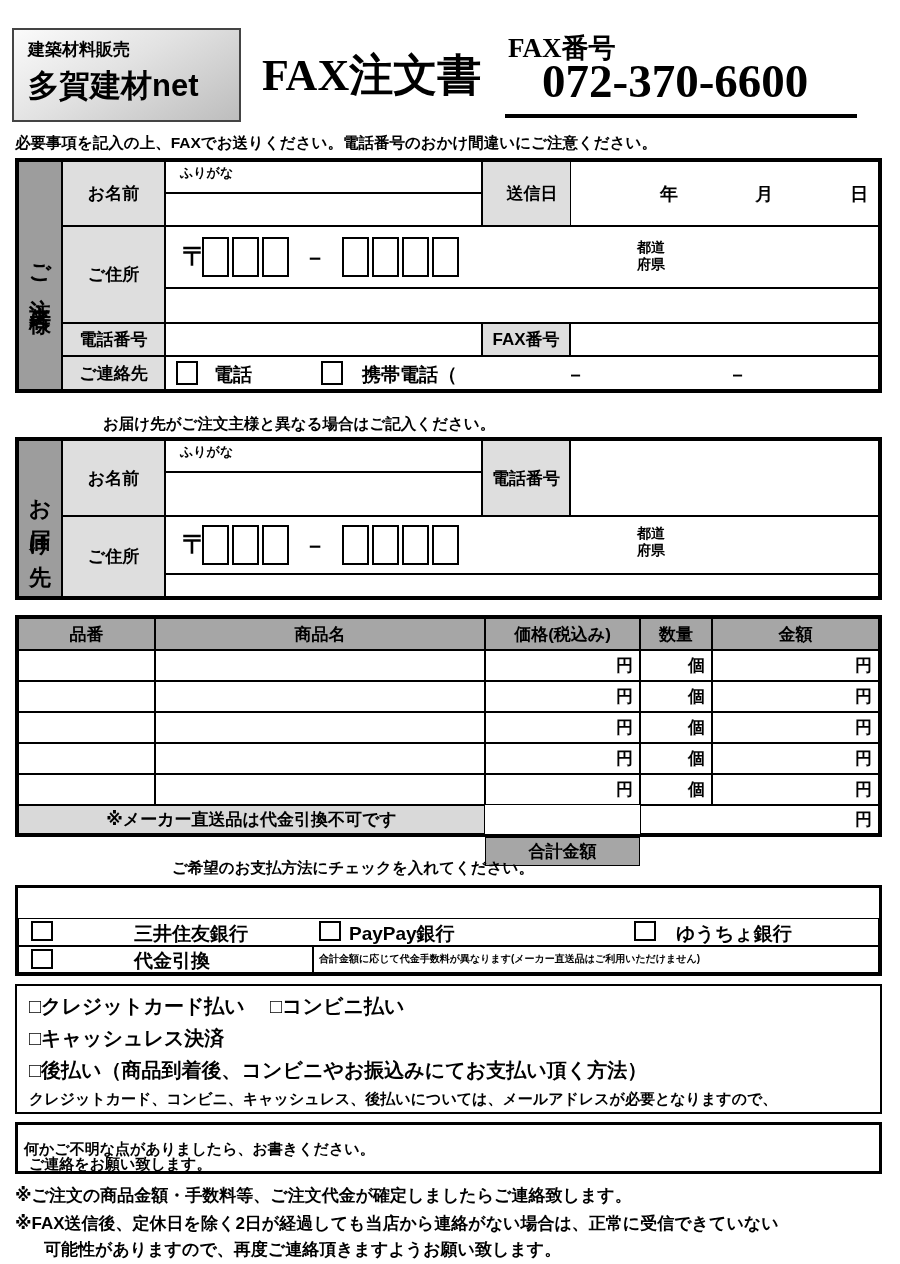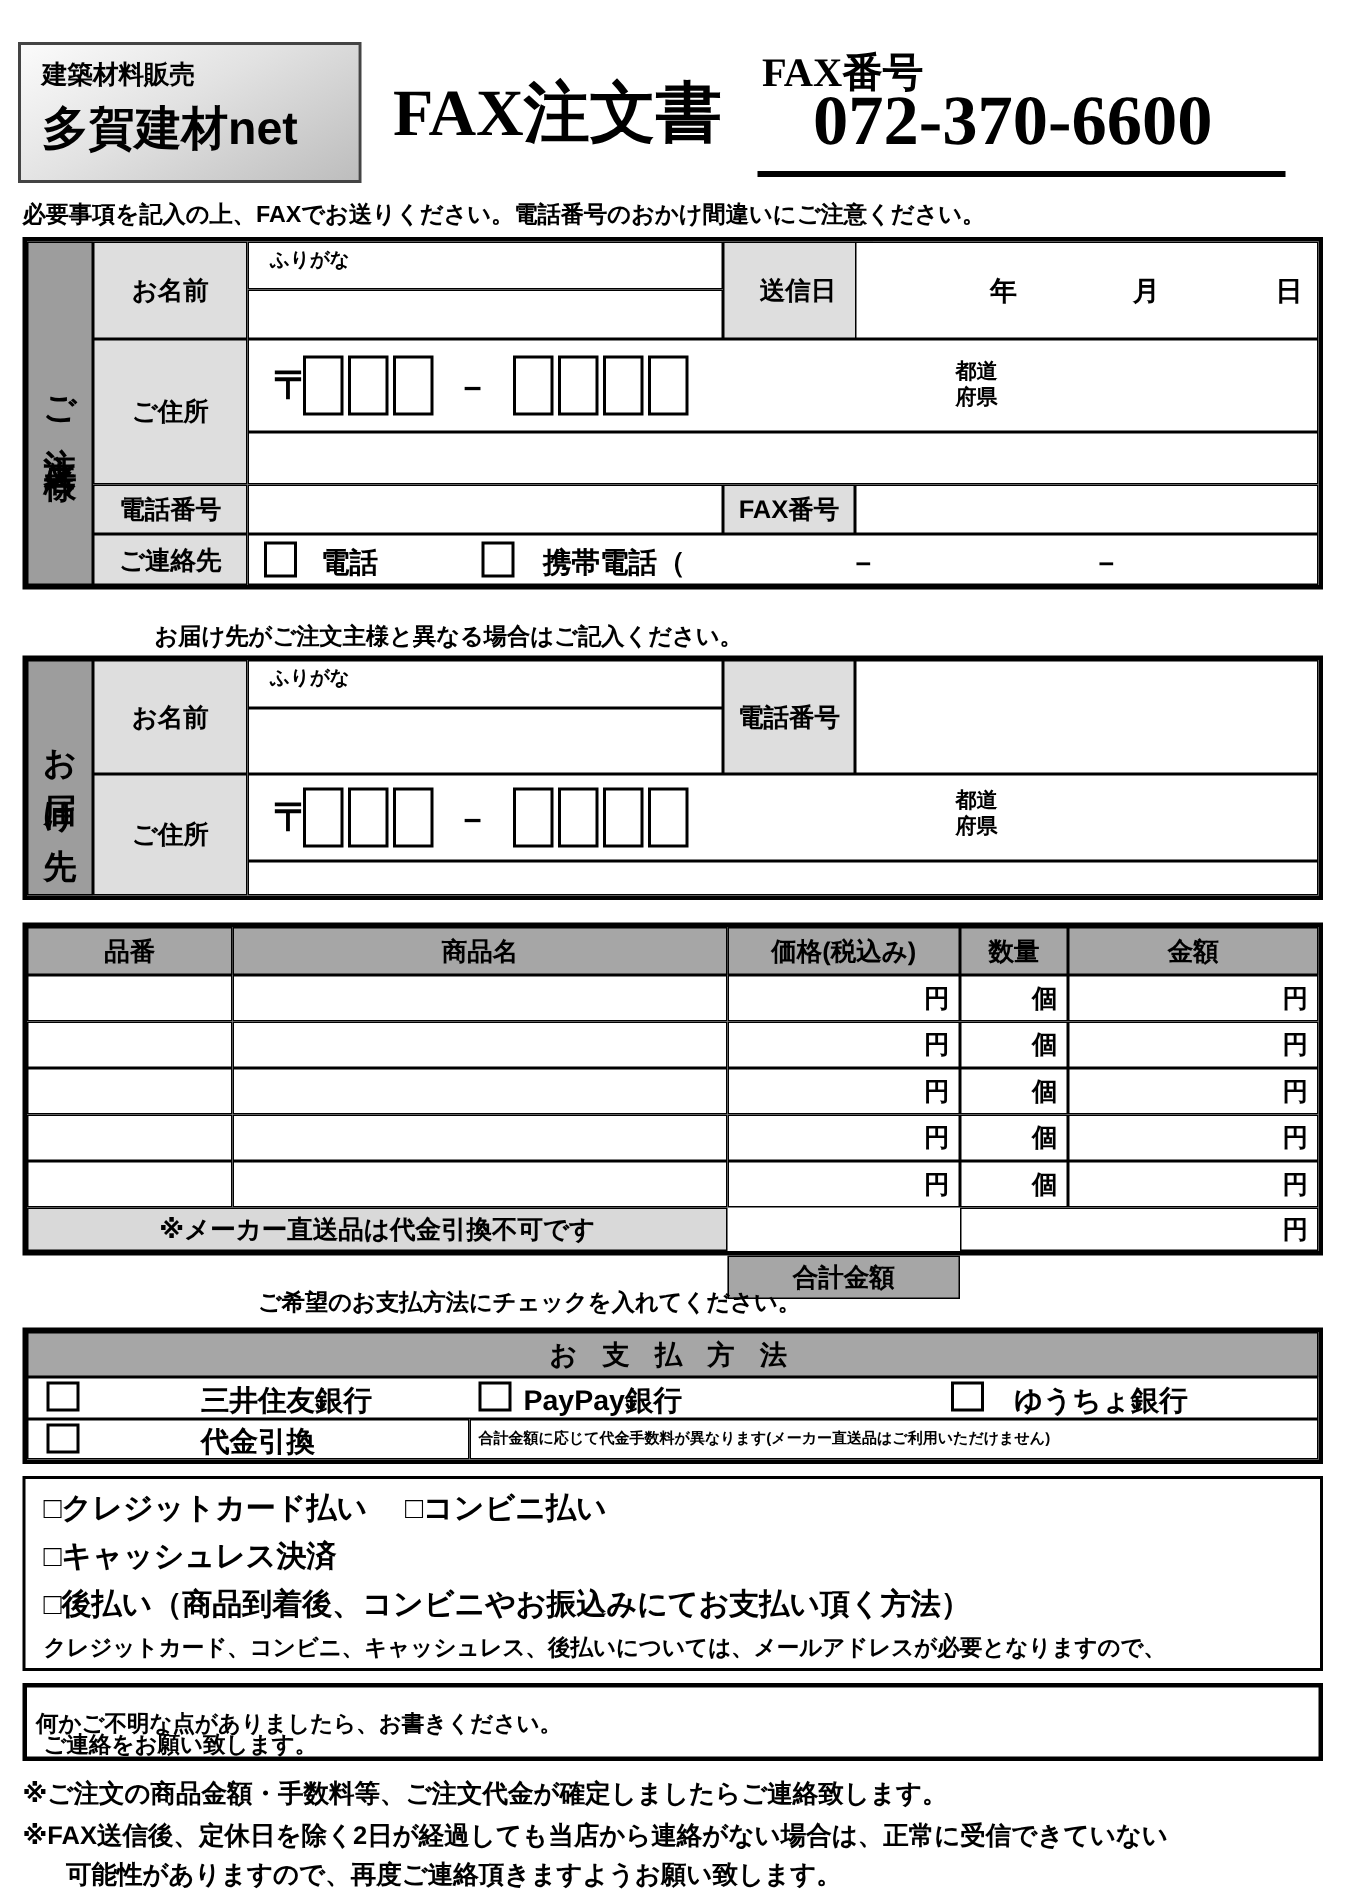--- a/index.html
+++ b/index.html
@@ -165,21 +165,20 @@
     <div class="cell unit" style="left:694px;top:156px;width:167px;height:31px;">円</div>
 
     <div class="cell center ltgray" style="left:0;top:187px;width:467px;height:29px;font-size:17px;">※メーカー直送品は代金引換不可です</div>
     <div class="cell hd" style="left:467px;top:187px;width:155px;height:29px;margin-top:32px;">合計金額</div>
     <div class="cell unit" style="left:622px;top:187px;width:239px;height:29px;">円</div>
   </div>
 
   <div class="abs" style="left:172px;top:858px;font-size:15.5px;">ご希望のお支払方法にチェックを入れてください。</div>
 
   <div class="tbl" style="left:15px;top:885px;width:867px;height:91px;">
-    <div class="cell hd" style="left:0;top:0;width:861px;height:30px;font-size:18px;letter-spacing:6px;">お 支 払 方 法</div>
 
     <div class="cell" style="left:0;top:30px;width:861px;height:28px;font-size:19px;">
       <span class="cb abs" style="left:12px;top:2px;width:22px;height:20px;"></span>
       <span class="abs" style="left:115px;top:2px;">三井住友銀行</span>
       <span class="cb abs" style="left:300px;top:2px;width:22px;height:20px;"></span>
       <span class="abs" style="left:330px;top:2px;">PayPay銀行</span>
       <span class="cb abs" style="left:615px;top:2px;width:22px;height:20px;"></span>
       <span class="abs" style="left:657px;top:2px;">ゆうちょ銀行</span>
     </div>
 

